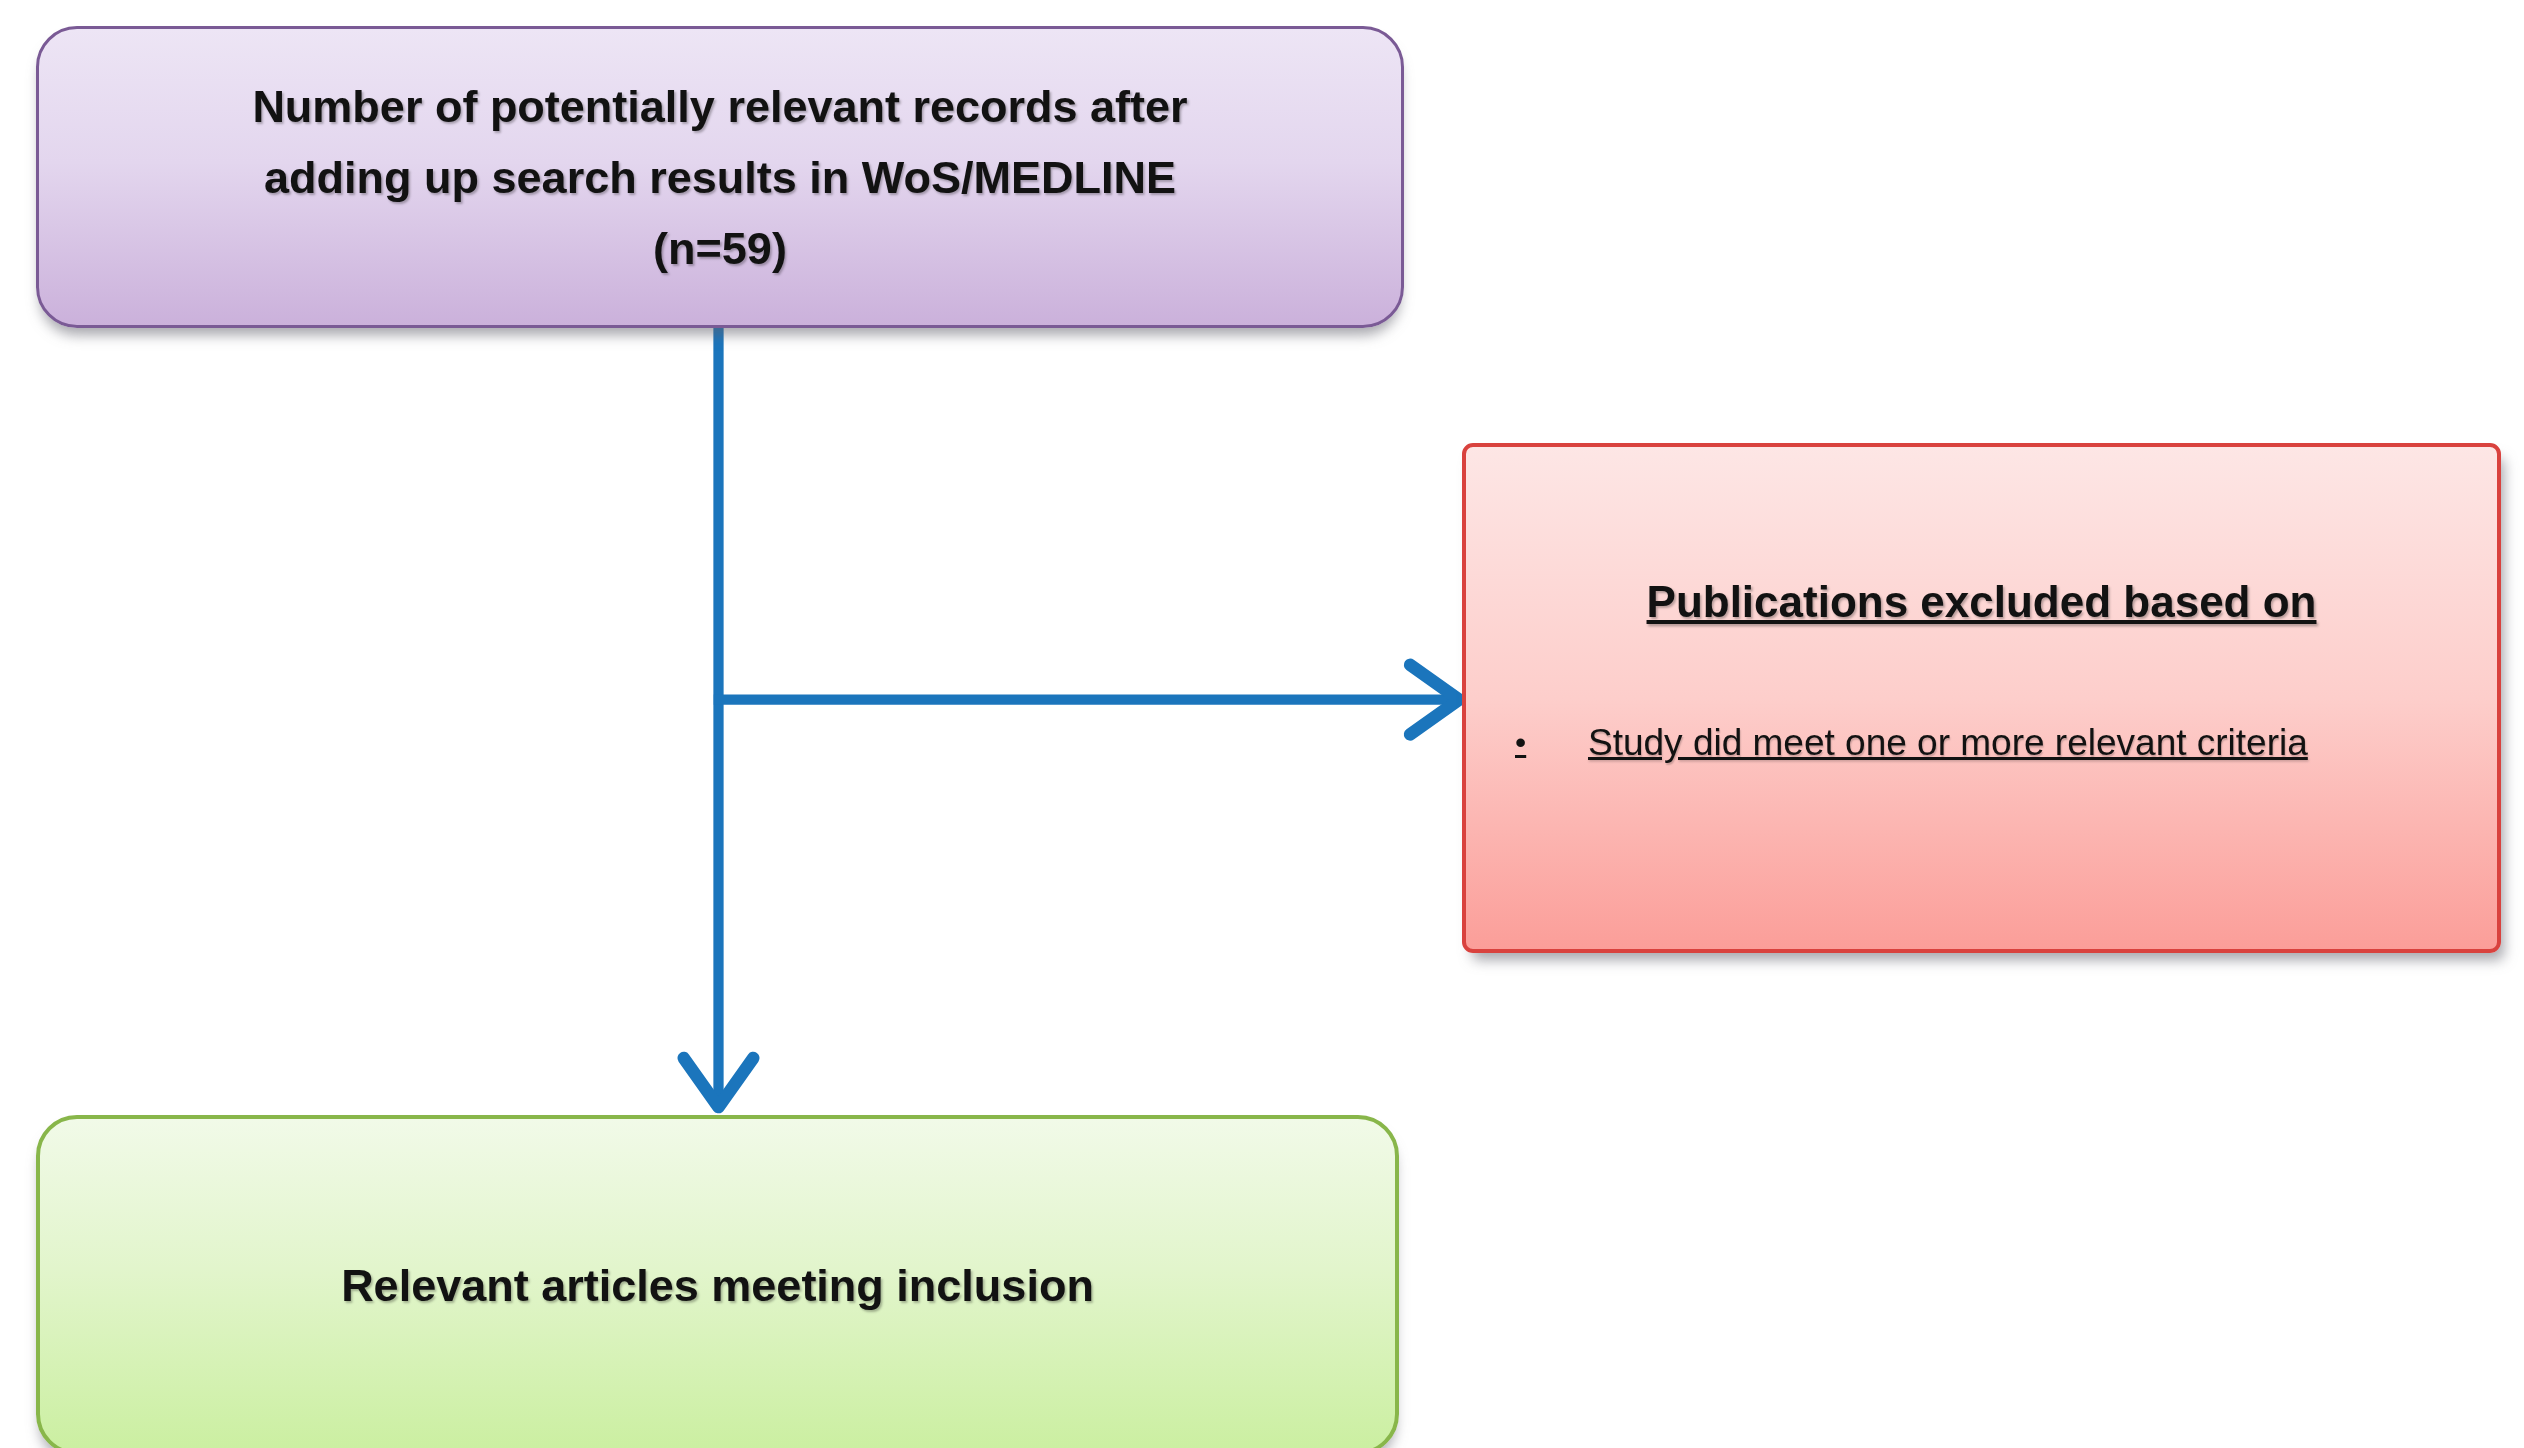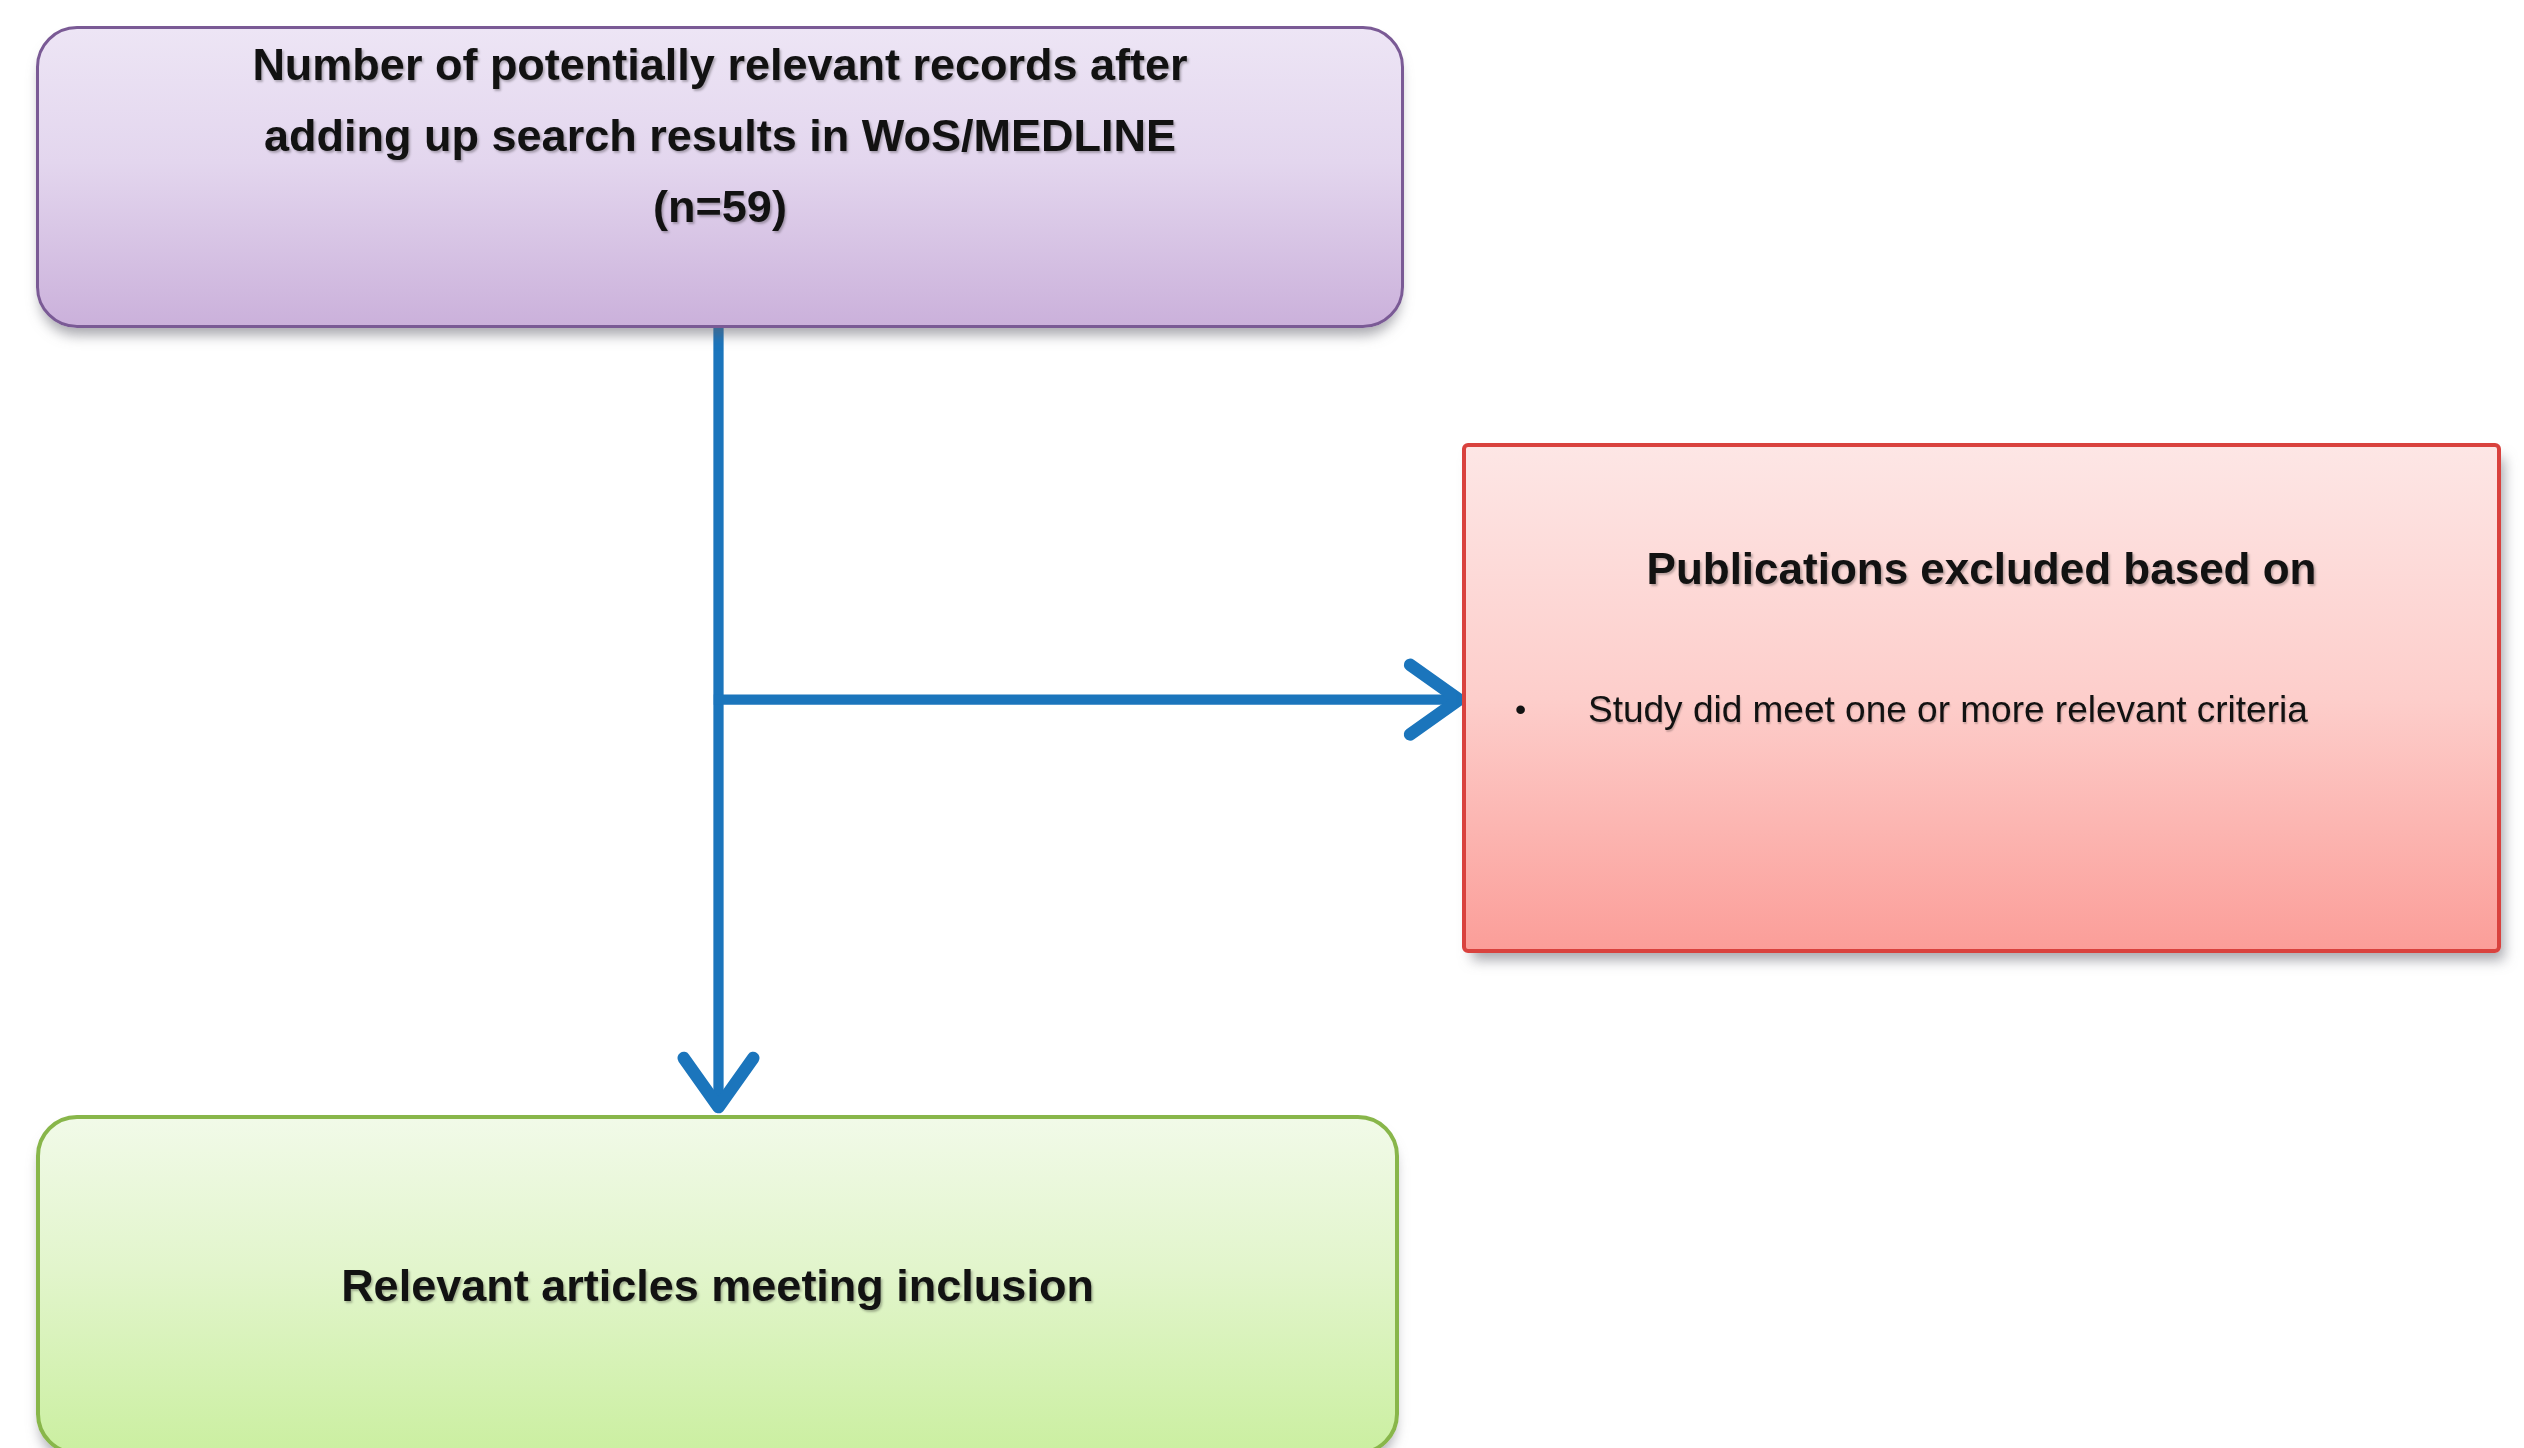--- a/index.html
+++ b/index.html
@@ -43,44 +43,46 @@
   .box-purple {
     left: 36px; top: 26px;
     width: 1368px; height: 302px;
     border: 3.2px solid #7A5A95;
     border-radius: 41px;
     background: linear-gradient(180deg, #EDE5F5 0%, #E3D6EE 45%, #CBB1DB 100%);
     box-shadow: 0 11px 12.6px -4px rgba(95,95,105,0.55);
     display: flex;
     flex-direction: column;
     align-items: center;
+    justify-content: center;
   }
   .box-green {
     left: 36px; top: 1115px;
     width: 1363px; height: 340px;
     border: 4px solid #88B64A;
     border-radius: 41px;
     background: linear-gradient(180deg, #F1FAE8 0%, #E2F5CC 45%, #CBEFA1 100%);
     box-shadow: 0 11px 12.6px -4px rgba(95,95,105,0.55);
     display: flex;
     flex-direction: column;
     align-items: center;
     justify-content: center;
   }
   .box-red {
     left: 1462px; top: 443px;
     width: 1039px; height: 510px;
     border: 4px solid #D9423E;
-    border-radius: 6px;
+    border-radius: 11px;
     background: linear-gradient(180deg, #FDE6E5 0%, #FDCECB 50%, #FB9E99 100%);
     box-shadow: 6.3px 11px 12.6px -4px rgba(95,95,105,0.55);
     display: flex;
     flex-direction: column;
     align-items: stretch;
-    padding-top: 85px;
+    padding-top: 118px;
+    text-decoration: underline;
   }
   .heading-line {
     display: block;
     text-align: center;
     font-weight: bold;
     font-size: 45px;
     line-height: 71px;
     text-shadow: 1.6px 2.4px 2.4px rgba(0,0,0,0.28);
     white-space: nowrap;
   }

